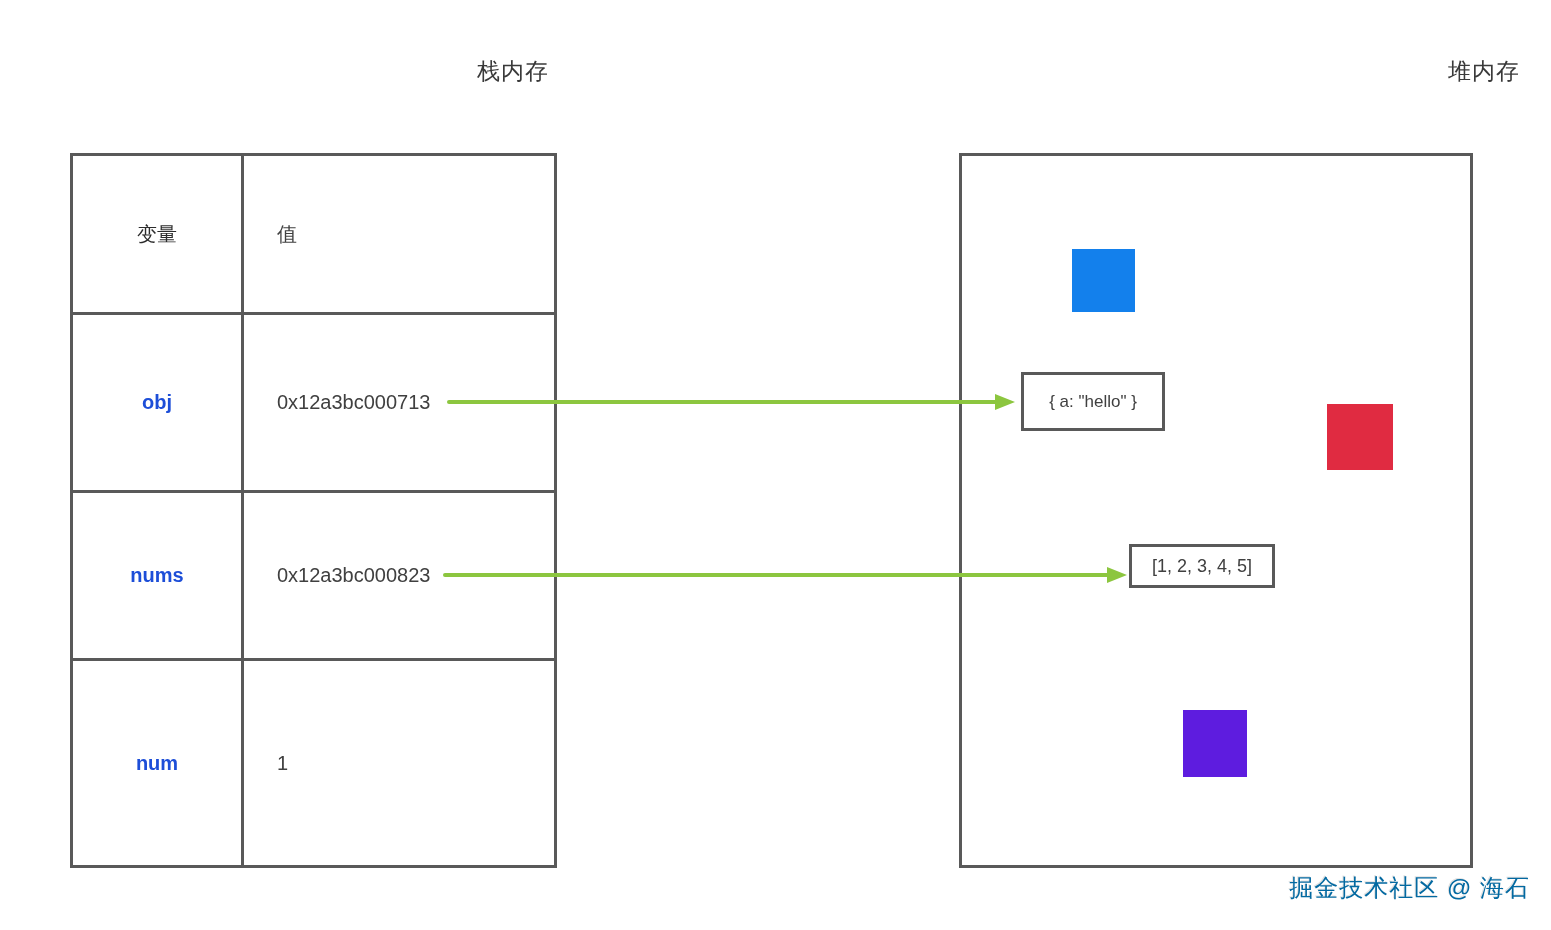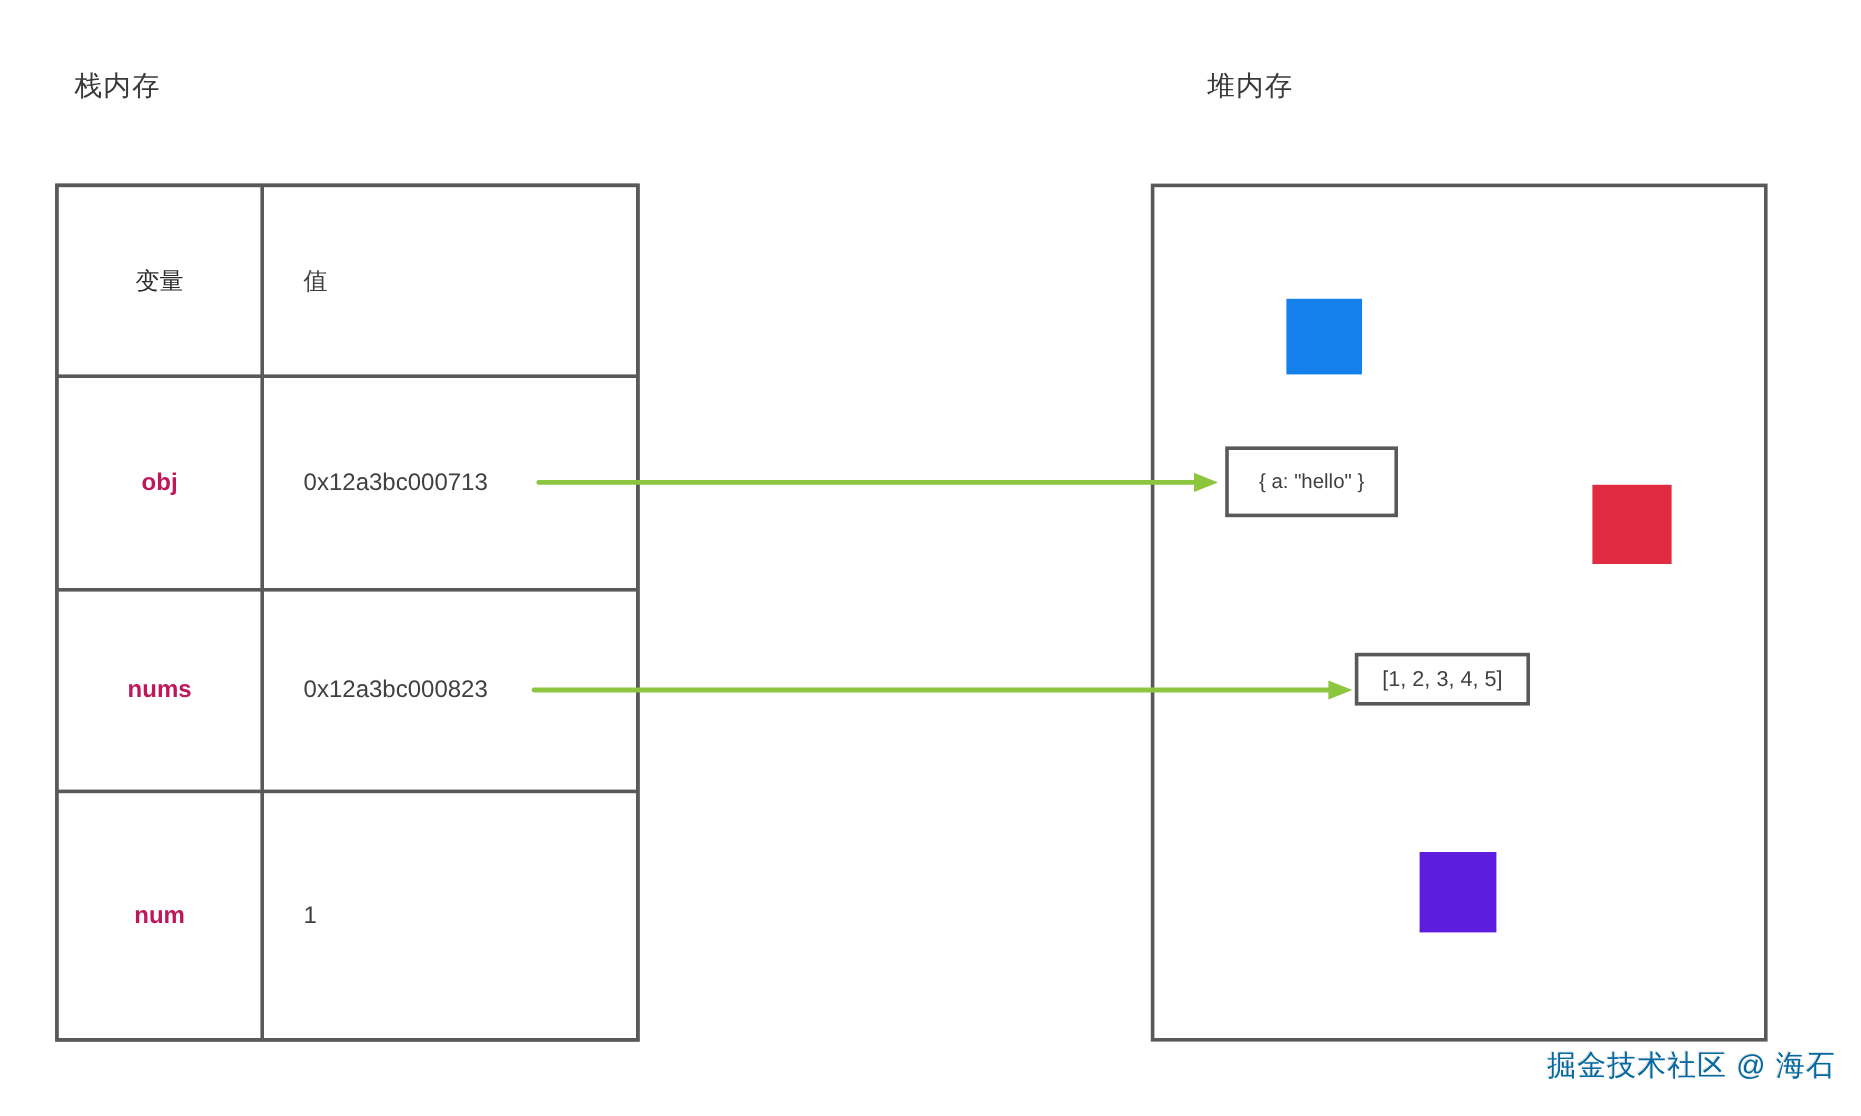--- a/index.html
+++ b/index.html
@@ -13,30 +13,30 @@
     width: 1551px;
     height: 930px;
     background: #ffffff;
     overflow: hidden;
   }
   .title {
     position: absolute;
     top: 56px;
     font-size: 23px;
     color: #3a3a3a;
-    text-align: left;
+    text-align: right;
     letter-spacing: 1px;
   }
   .stack-title { left: 62px; width: 487px; }
   .heap-title  { left: 1006px; width: 514px; }
 
   
   .stack-table {
     position: absolute;
-    left: 46px;
+    left: 70px;
     top: 153px;
     width: 487px;
     height: 715px;
     box-sizing: border-box;
     border: 3px solid #595959;
     background: #595959;
     display: grid;
     grid-template-columns: 168px 1fr;
     grid-template-rows: 156px 175px 165px 1fr;
     gap: 3px;
@@ -50,21 +50,21 @@
   }
   .cell.var {
     justify-content: center;
     text-align: center;
   }
   .cell.val {
     justify-content: flex-start;
     padding-left: 33px;
     color: #404040;
   }
-  .cell.bold { font-weight: bold; color: #be185d; }
+  .cell.bold { font-weight: bold; color: #1d4ed8; }
 
   .heap-box {
     position: absolute;
     left: 959px;
     top: 153px;
     width: 514px;
     height: 715px;
     box-sizing: border-box;
     border: 3px solid #595959;
     background: #ffffff;

